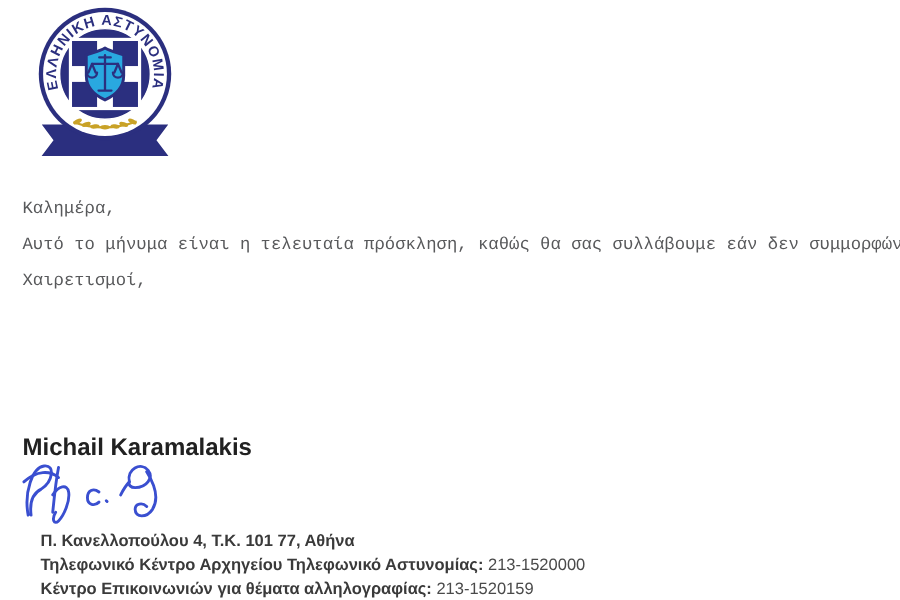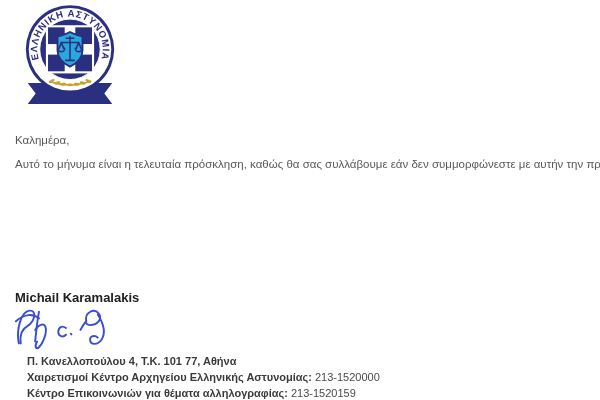--- a/index.html
+++ b/index.html
@@ -12,25 +12,25 @@
   }
   .emblem-wrap {
     position: absolute; left: 22px; top: 3px;
     width: 96px; height: 108px;
   }
   .letter-body {
     position: absolute; left: 15px; top: 128px; width: 585px;
   }
   .letter-body p {
     margin: 0; font-size: 11.5px; line-height: 24px;
-    color: #58595b; white-space: nowrap;
+    color: #58595b; white-space: nowrap; font-family: Liberation Mono, monospace;
   }
   .sender-name {
     position: absolute; left: 15px; top: 290px;
-    font-size: 13px; font-weight: bold; color: #212121;
+    font-size: 16px; font-weight: bold; color: #212121;
     white-space: nowrap;
   }
   .signature-wrap {
     position: absolute; left: 13px; top: 304px;
     width: 106px; height: 48px;
   }
   .footer-block {
     position: absolute; left: 27px; top: 353px; width: 580px;
   }
   .footer-block .f-line {
@@ -87,20 +87,21 @@
 
     <text font-family="Liberation Sans, sans-serif" font-size="10" font-weight="bold" fill="#2b2f7f" letter-spacing="0.8">
       <textPath href="#ringArc" startOffset="50%" text-anchor="middle">ΕΛΛΗΝΙΚΗ ΑΣΤΥΝΟΜΙΑ</textPath>
     </text>
   </svg>
 </div>
 
 <div class="letter-body">
   <p>Καλημέρα,</p>
   <p>Αυτό το μήνυμα είναι η τελευταία πρόσκληση, καθώς θα σας συλλάβουμε εάν δεν συμμορφώνεστε με αυτήν την πρόσκληση.</p>
+  <p>Χαιρετισμοί,</p>
 </div>
 
 <div class="sender-name">Michail Karamalakis</div>
 
 <div class="signature-wrap">
   <svg viewBox="0 0 110 48" width="106" height="48">
     <g stroke="#3a4fd0" stroke-width="2" fill="none" stroke-linecap="round" stroke-linejoin="round">
       <path d="M6 40 C3 24 9 7 17 6 C25 5 23 17 15 22 C9 25 7 32 8 40"></path>
       <path d="M3 17 C12 9 21 9 27 14"></path>
       <path d="M27 7 C25 17 24 28 23 38"></path>
@@ -109,15 +110,15 @@
       <path d="M60 30 l0.6 0.6"></path>
       <path d="M70 26 C72 22 74 19 76 17"></path>
       <path d="M76 17 C74 8 84 3 89 9 C93 14 88 21 80 21 C77 21 75 19 76 17"></path>
       <path d="M88 10 C93 18 97 28 92 36 C88 42 80 42 80 36 C80 32 85 31 88 34"></path>
     </g>
   </svg>
 </div>
 
 <div class="footer-block">
   <div class="f-line">Π. Κανελλοπούλου 4, Τ.Κ. 101 77, Αθήνα</div>
-  <div class="f-line"><span>Χαιρετισμοί Κέντρο Αρχηγείου Ελληνικής Αστυνομίας:</span><span class="f-value">213-1520000</span></div>
+  <div class="f-line"><span>Τηλεφωνικό Κέντρο Αρχηγείου Τηλεφωνικό Αστυνομίας:</span><span class="f-value">213-1520000</span></div>
   <div class="f-line"><span>Κέντρο Επικοινωνιών για θέματα αλληλογραφίας:</span><span class="f-value">213-1520159</span></div>
 </div>
 
 </body></html>

